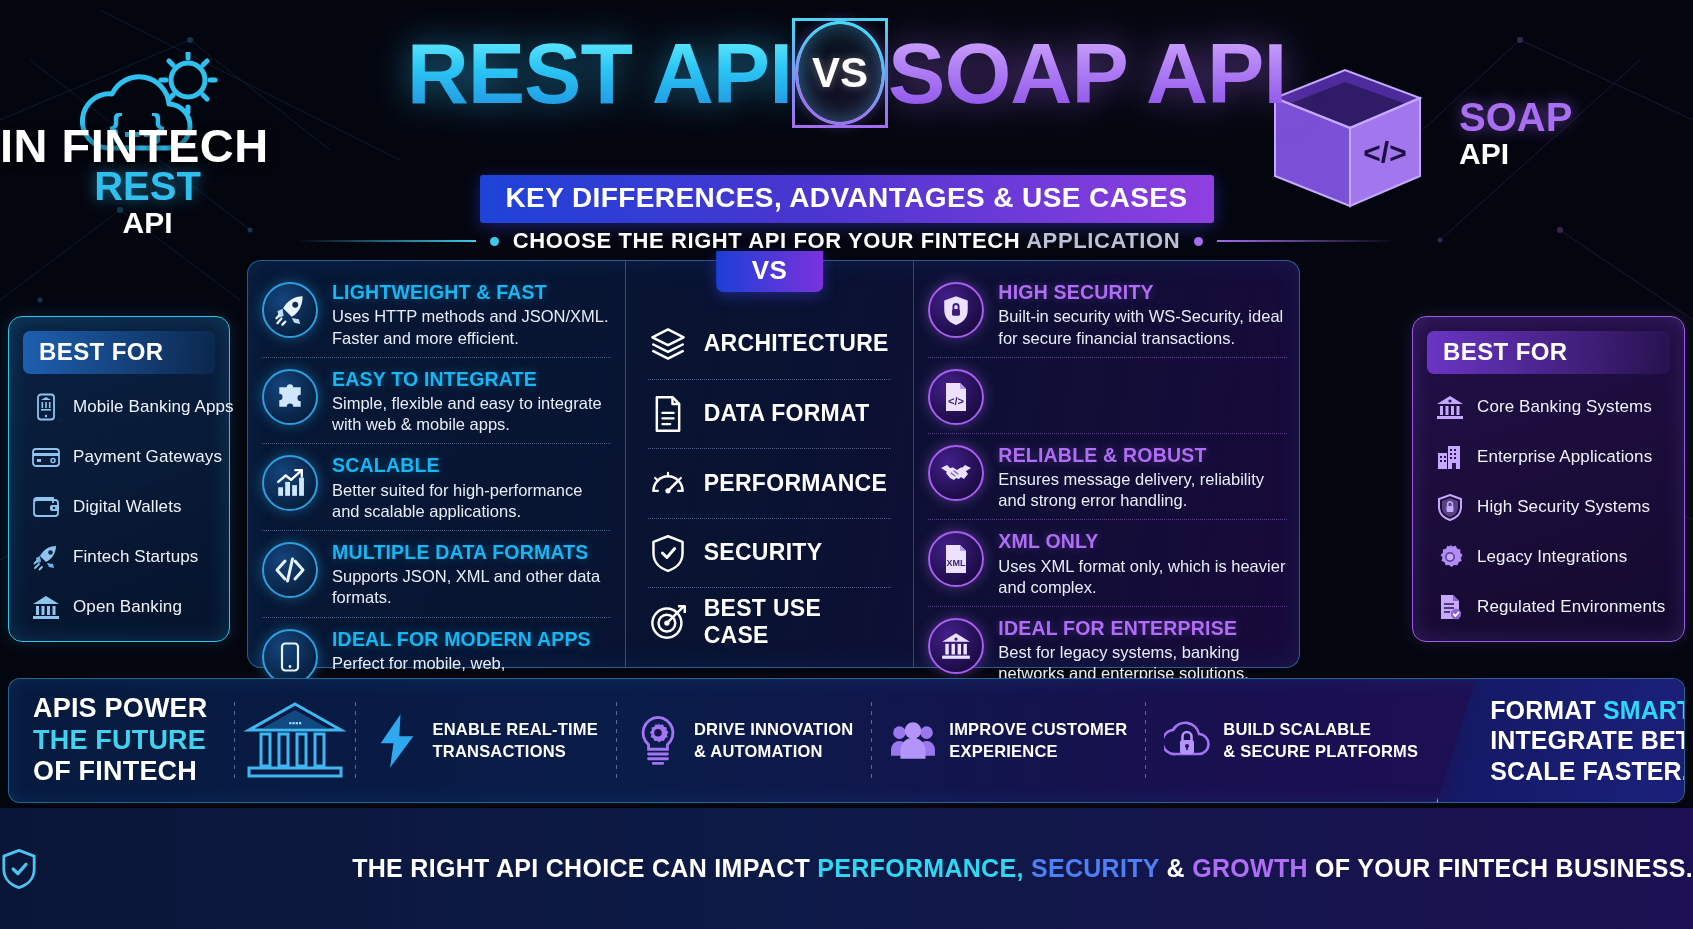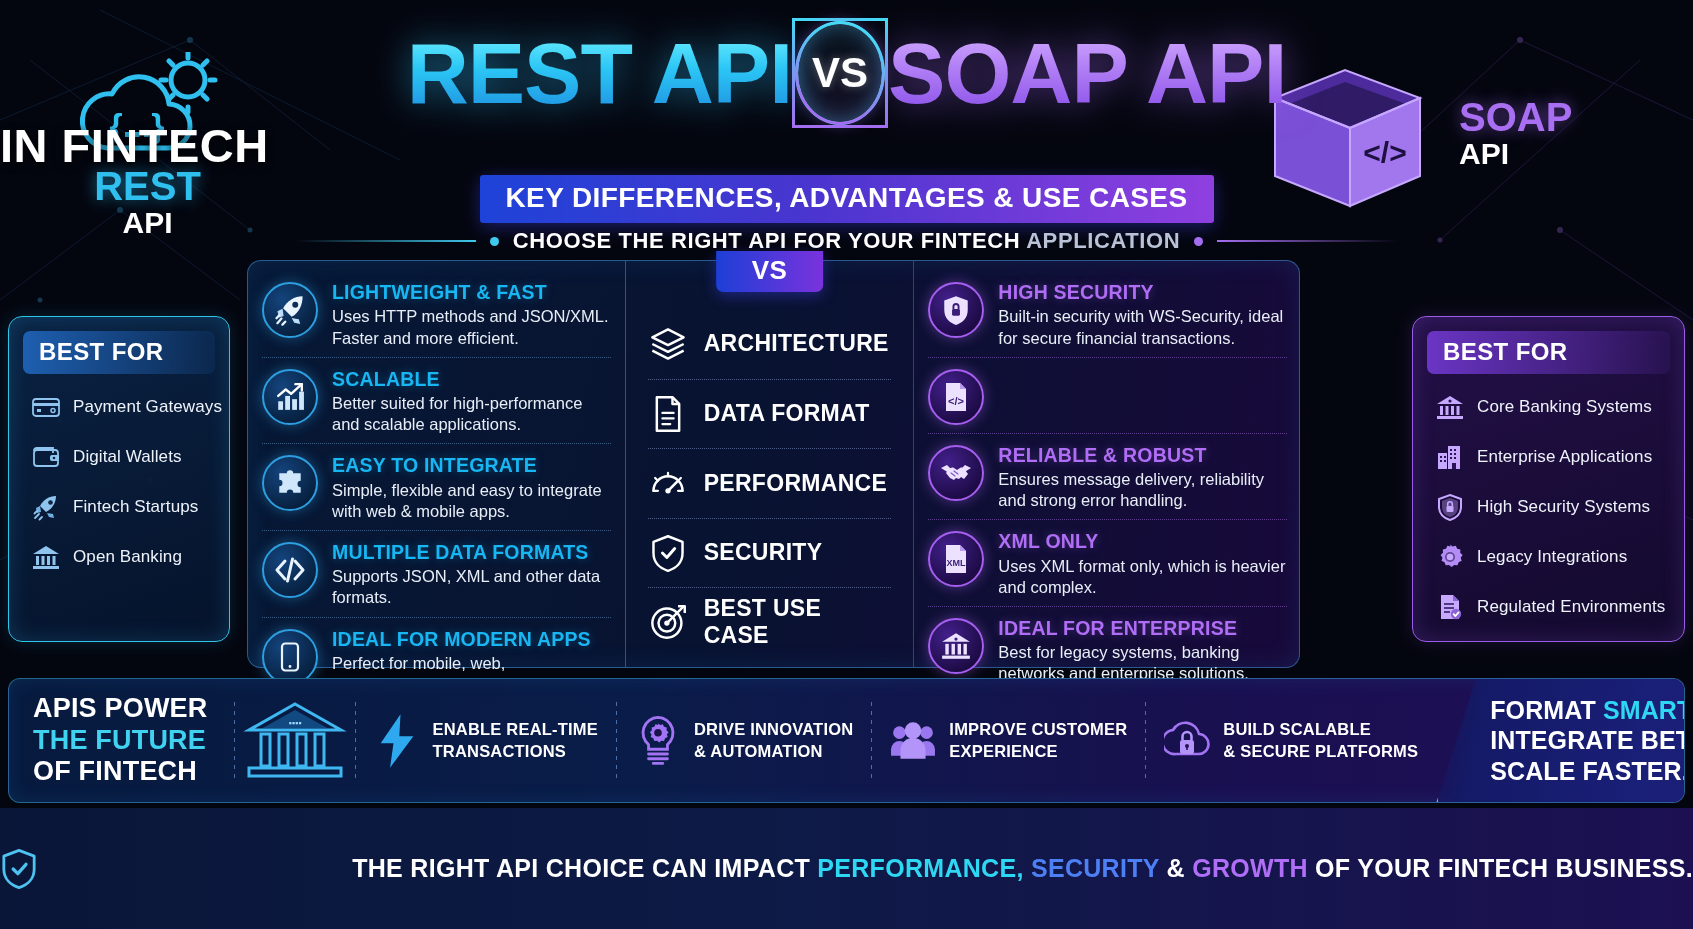--- a/index.html
+++ b/index.html
@@ -308,20 +308,34 @@
       <span class="choose-text"><span>CHOOSE THE RIGHT API FOR YOUR FINTECH </span><span class="dim">APPLICATION</span></span>
       <span class="dot r"></span>
       <span class="lead r"></span>
     </div>
   </div>
 
   <div class="side left">
     <div class="side-head">BEST FOR</div>
     <div class="side-list">
 
+      <div class="side-item">
+        <span class="ic">
+          <svg width="28" height="28" viewBox="0 0 28 28">
+              <rect x="6" y="1.5" width="16" height="25" rx="3" fill="none" stroke="#8fc4ee" stroke-width="1.8"></rect>
+              <path d="M9 7 l5-3 5 3 z" fill="#8fc4ee"></path>
+              <rect x="9.5" y="9" width="1.6" height="6" fill="#8fc4ee"></rect>
+              <rect x="13.2" y="9" width="1.6" height="6" fill="#8fc4ee"></rect>
+              <rect x="16.9" y="9" width="1.6" height="6" fill="#8fc4ee"></rect>
+              <rect x="9" y="16" width="10" height="1.6" fill="#8fc4ee"></rect>
+              <circle cx="14" cy="23" r="1.2" fill="#8fc4ee"></circle>
+            </svg>
+        </span>
+        <span class="lbl">Mobile Banking Apps</span>
+      </div>
 
       <div class="side-item">
         <span class="ic">
           <svg width="30" height="28" viewBox="0 0 30 28">
               <rect x="2" y="6" width="26" height="17" rx="3" fill="none" stroke="#8fc4ee" stroke-width="1.8"></rect>
               <rect x="2" y="10" width="26" height="3" fill="#8fc4ee"></rect>
               <rect x="6" y="16" width="4" height="3" fill="#8fc4ee"></rect>
               <circle cx="22" cy="17.5" r="2" fill="none" stroke="#8fc4ee" stroke-width="1.5"></circle>
             </svg>
         </span>
@@ -467,43 +481,43 @@
         </span>
         <span class="txt">
           <h3>LIGHTWEIGHT &amp; FAST</h3>
           <p>Uses HTTP methods and JSON/XML. Faster and more efficient.</p>
         </span>
       </div>
 
       <div class="feat">
         <span class="badge">
           <svg width="30" height="30" viewBox="0 0 28 28">
+              <path d="M4 5 h7 a3 3 0 1 1 6 0 h7 v7 a3 3 0 1 0 0 6 v5 h-7 a3 3 0 1 0 -6 0 H4 v-6 a3 3 0 1 0 0-6 z" fill="#cfe6fb"></path>
+            </svg>
+        </span>
+        <span class="txt">
+          <h3>EASY TO INTEGRATE</h3>
+          <p>Simple, flexible and easy to integrate with web &amp; mobile apps.</p>
+        </span>
+      </div>
+
+      <div class="feat">
+        <span class="badge">
+          <svg width="30" height="30" viewBox="0 0 28 28">
               <rect x="3" y="18" width="4.5" height="8" fill="#cfe6fb"></rect>
               <rect x="9.5" y="13" width="4.5" height="13" fill="#cfe6fb"></rect>
               <rect x="16" y="16" width="4.5" height="10" fill="#cfe6fb"></rect>
               <rect x="22.5" y="9" width="4.5" height="17" fill="#cfe6fb"></rect>
               <path d="M3 13 L10 7 L15 11 L25 2" fill="none" stroke="#fff" stroke-width="2.2" stroke-linecap="round" stroke-linejoin="round"></path>
               <path d="M19 2 h6 v6" fill="none" stroke="#fff" stroke-width="2.2" stroke-linecap="round" stroke-linejoin="round"></path>
             </svg>
         </span>
         <span class="txt">
           <h3>SCALABLE</h3>
           <p>Better suited for high-performance and scalable applications.</p>
-        </span>
-      </div>
-
-      <div class="feat">
-        <span class="badge">
-          <svg width="30" height="30" viewBox="0 0 28 28">
-              <path d="M4 5 h7 a3 3 0 1 1 6 0 h7 v7 a3 3 0 1 0 0 6 v5 h-7 a3 3 0 1 0 -6 0 H4 v-6 a3 3 0 1 0 0-6 z" fill="#cfe6fb"></path>
-            </svg>
-        </span>
-        <span class="txt">
-          <h3>EASY TO INTEGRATE</h3>
-          <p>Simple, flexible and easy to integrate with web &amp; mobile apps.</p>
         </span>
       </div>
 
       <div class="feat">
         <span class="badge">
           <svg width="34" height="34" viewBox="0 0 34 34">
               <path d="M12 8 L4 17 l8 9" fill="none" stroke="#e9f4ff" stroke-width="3" stroke-linecap="round" stroke-linejoin="round"></path>
               <path d="M22 8 l8 9 -8 9" fill="none" stroke="#e9f4ff" stroke-width="3" stroke-linecap="round" stroke-linejoin="round"></path>
               <path d="M19.5 6 L14.5 28" fill="none" stroke="#e9f4ff" stroke-width="3" stroke-linecap="round"></path>
             </svg>

